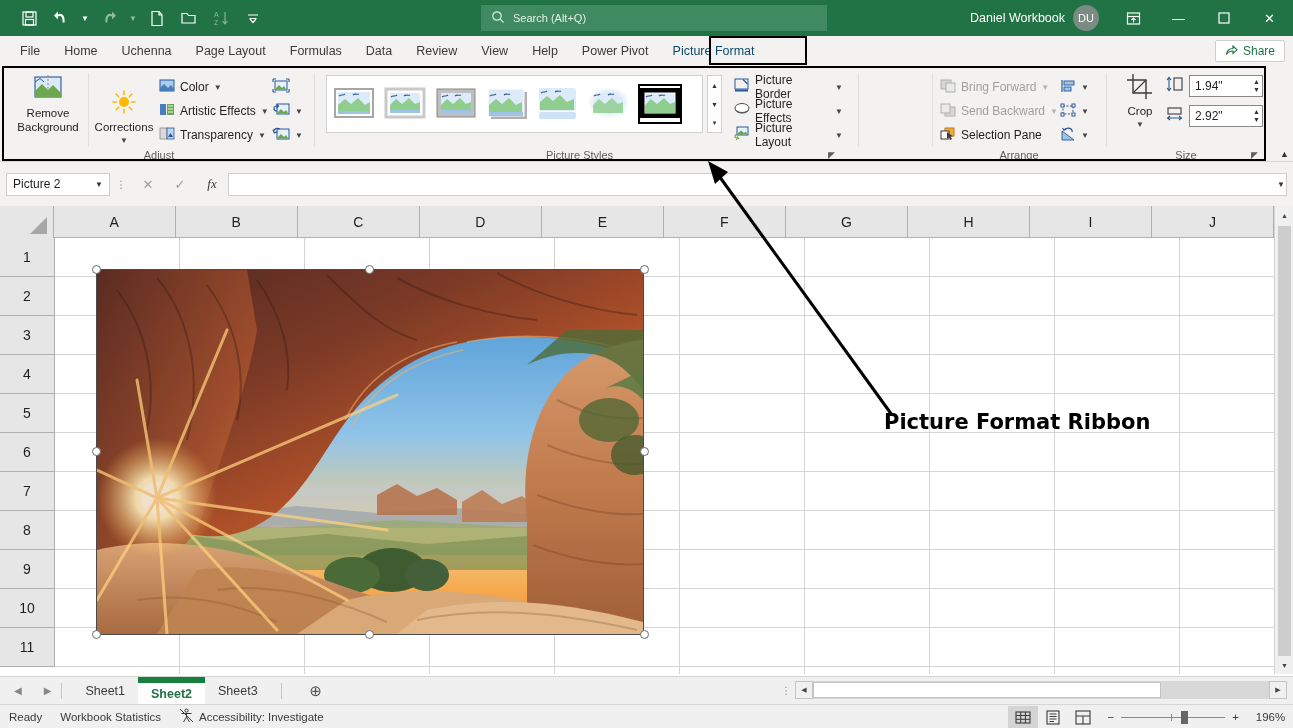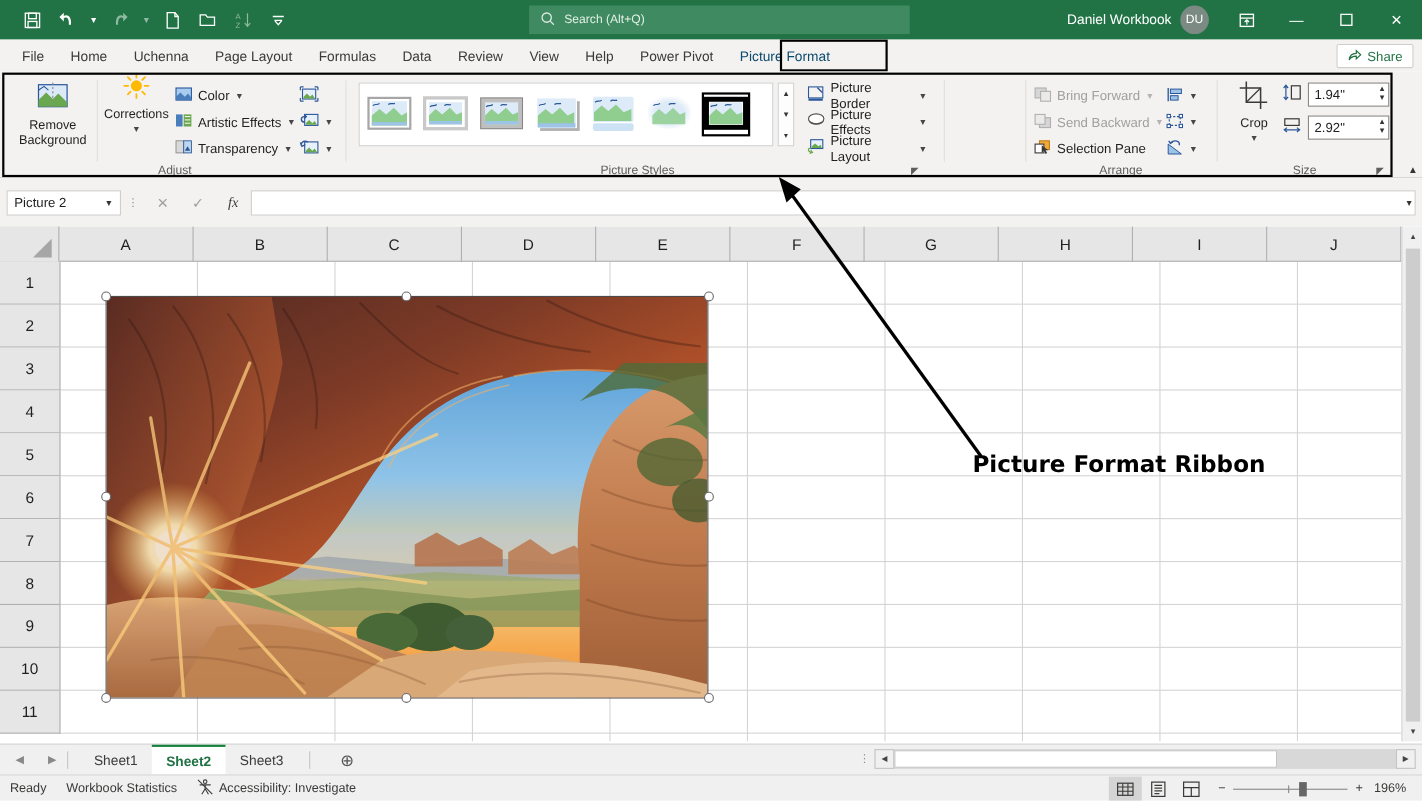--- a/index.html
+++ b/index.html
@@ -209,21 +209,21 @@
   .sheetbar {
     position: absolute; left: 0; top: 676px; width: 1293px; height: 28px;
     background: #f0f0f0; border-top: 1px solid #d6d5d4; display: flex; align-items: center;
   }
   .nav-arrows { display: flex; align-items: center; padding-left: 14px; gap: 22px; color: #8a8886; font-size: 10px; }
   .vdiv { width: 1px; height: 16px; background: #c8c6c4; margin: 0 10px; }
   .stab {
     height: 28px; padding: 0 13px; display: flex; align-items: center;
     font-size: 12.5px; color: #3b3a39;
   }
-  .stab.active { background: #fff; color: #217346; font-weight: bold; border-top: 2px solid #15803d; }
+  .stab.active { background: #fff; color: #217346; font-weight: bold; border-top: 6px solid #15803d; }
   .addsheet { width: 28px; height: 28px; display: flex; align-items: center; justify-content: center;
               font-size: 15px; color: #555; margin-left: 10px; }
   .hsc-wrap { position: absolute; right: 0; top: 676px; height: 28px; width: 516px; display: flex; align-items: center; }
   .hsc-dots { width: 18px; text-align:center; color:#8a8886; font-size:10px; }
   .hsc-track { flex: 1; height: 18px; background: #d8d8d8; display: flex; align-items: center; margin-right: 6px; }
   .hsc-btn { width: 18px; height: 18px; background: #f0f0f0; border: 1px solid #c3c3c3;
              display: flex; align-items: center; justify-content: center; font-size: 7px; color: #444; }
   .hsc-thumb { height: 16px; background: #fff; border: 1px solid #c3c3c3; flex-grow: 0; }
 
   
@@ -233,21 +233,21 @@
     display: flex; align-items: center; font-size: 11.5px; color: #3b3a39;
   }
   .sb-item { padding: 0 9px; display: flex; align-items: center; gap: 5px; }
   .sb-right { position: absolute; right: 0; top: 0; height: 24px; display: flex; align-items: center; }
   .viewbtn { width: 30px; height: 22px; display: flex; align-items: center; justify-content: center; }
   .viewbtn.active { background: #d4d4d4; }
   .zoomslider { display: flex; align-items: center; gap: 7px; padding: 0 10px; }
   .zs-track { width: 104px; height: 1px; background: #888; position: relative; }
   .zs-mid { position: absolute; left: 50px; top: -3px; width: 1px; height: 7px; background: #888; }
   .zs-thumb { position: absolute; left: 60px; top: -6px; width: 7px; height: 13px; background: #666; }
-  .zoom-label { width: 44px; text-align: left; padding-right: 1px; font-size: 11.5px; }
+  .zoom-label { width: 44px; text-align: center; padding-right: 1px; font-size: 11.5px; }
 </style>
 </head>
 <body>
 
 <div class="titlebar">
   <div class="qat">
     <div class="qat-btn">
       <svg width="17" height="17" viewBox="0 0 17 17">
           <rect x="2" y="2" width="13" height="13" fill="none" stroke="#fff" stroke-width="1.2"></rect>
           <rect x="5" y="2" width="7" height="5" fill="none" stroke="#fff" stroke-width="1.2"></rect>
@@ -354,21 +354,21 @@
           <rect x="3" y="4" width="26" height="20" fill="#dce9f7" stroke="#2b579a" stroke-width="1.1"></rect>
           <path d="M3 18 L10 11 L16 17 L21 12 L29 20 L29 24 L3 24 Z" fill="#6aa84f"></path>
           <path d="M3 9 L8 5.5 L12 9" fill="none" stroke="#2b579a" stroke-width="1"></path>
           <path d="M16 2 L16 26" stroke="#8a8886" stroke-width="1" stroke-dasharray="2 2"></path>
         </svg>
       </span>
       <span>Remove</span>
       <span>Background</span>
     </div>
     <div class="sep" style="left:84px;"></div>
-    <div class="bigbtn" style="position:absolute; left:92px; top:0; width:56px;">
+    <div class="bigbtn" style="position:absolute; left:92px; top:24px; width:56px;">
       <span>
         <svg width="30" height="28" viewBox="0 0 30 28">
           <circle cx="15" cy="13" r="5" fill="#ffb900"></circle>
           <g stroke="#ffb900" stroke-width="1.6" stroke-linecap="round">
             <path d="M15 2 L15 5.5"></path>
               <path d="M15 20.5 L15 24"></path>
             <path d="M4 13 L7.5 13"></path>
               <path d="M22.5 13 L26 13"></path>
             <path d="M7.2 5.2 L9.7 7.7"></path>
               <path d="M20.3 18.3 L22.8 20.8"></path>

